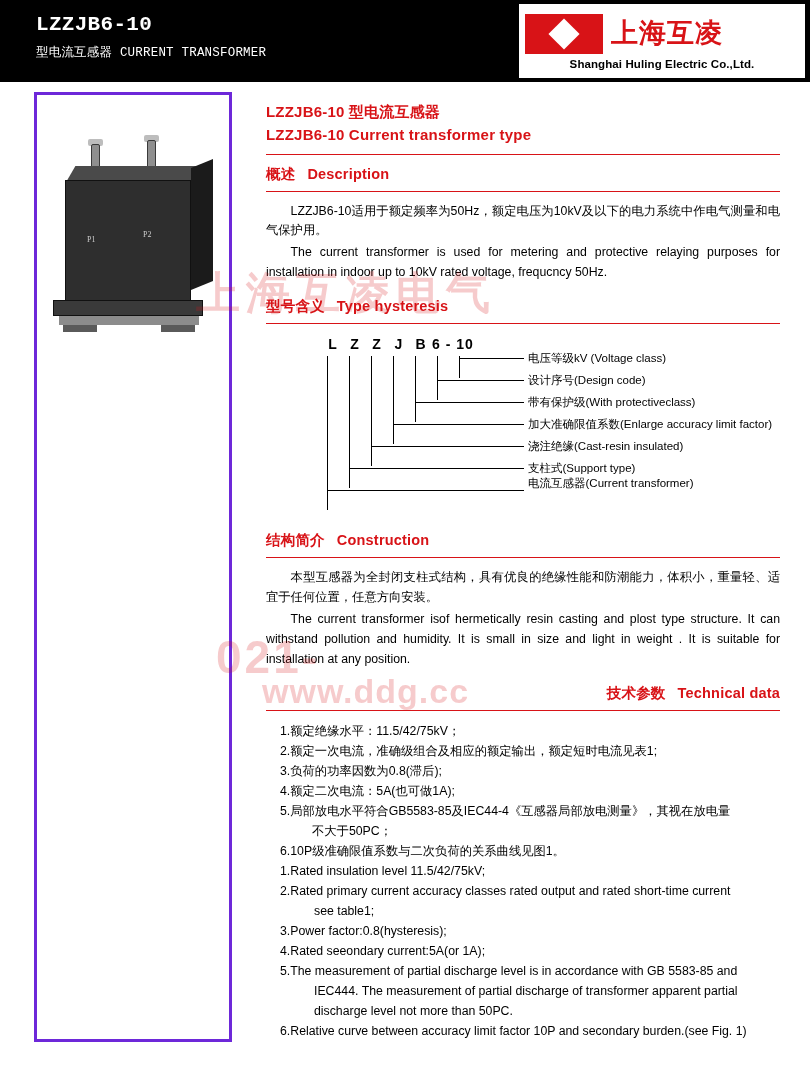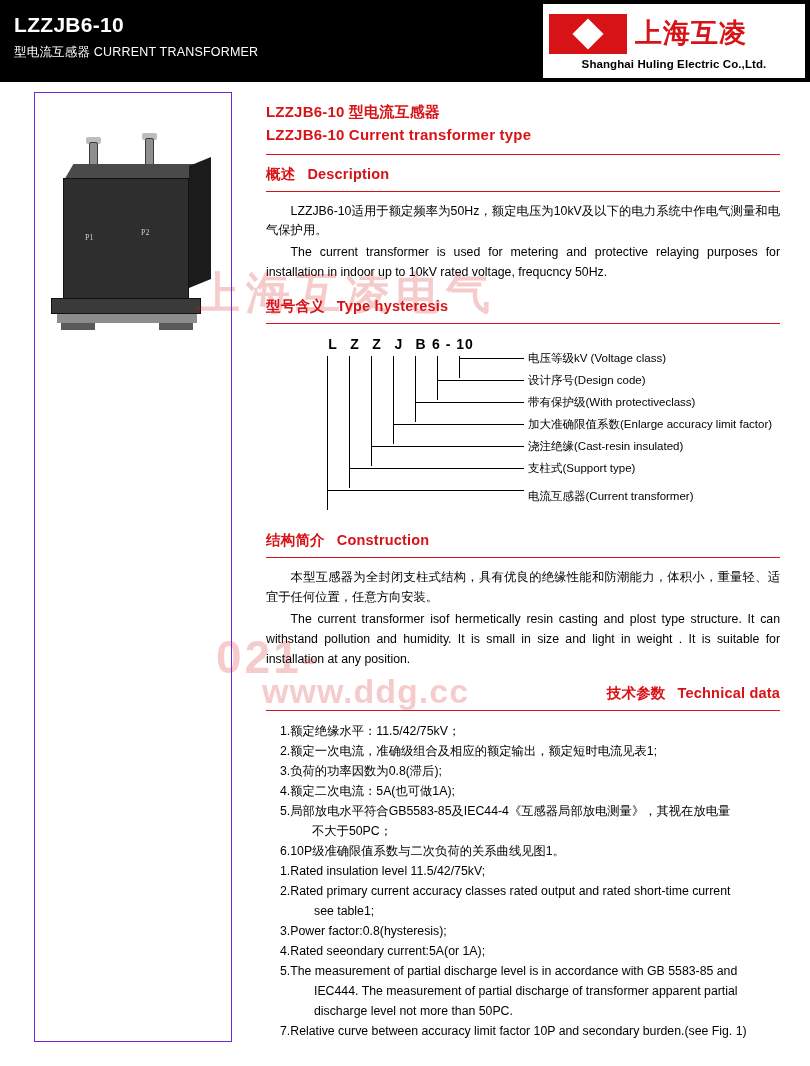--- a/index.html
+++ b/index.html
@@ -15,37 +15,38 @@
 
   
   .header {
     height: 82px;
     background: #000000;
     display: flex;
     align-items: stretch;
     position: relative;
   }
   .header-left {
-    padding: 12px 0 0 14px;
+    padding: 12px 0 0 36px;
     color: #ffffff;
     flex: 1;
+    font-family: Liberation Mono, monospace;
   }
   .header-title {
     font-size: 21px;
     font-weight: bold;
     letter-spacing: 0.3px;
     line-height: 1.2;
   }
   .header-sub {
     font-size: 12.5px;
     margin-top: 7px;
     letter-spacing: 0.2px;
   }
   .logo-box {
-    width: 262px;
+    width: 286px;
     background: #ffffff;
     margin: 4px 5px 4px 0;
     padding: 4px 6px 3px 6px;
     display: flex;
     flex-direction: column;
     justify-content: center;
   }
   .logo-row {
     display: flex;
     align-items: center;
@@ -86,21 +87,21 @@
   
   .content {
     display: flex;
     padding: 10px 0 0 0;
   }
   .left-col {
     width: 232px;
     padding-left: 34px;
   }
   .photo-frame {
-    border: 1px solid #6d28d9;
+    border: 3px solid #6d28d9;
     width: 198px;
     height: 950px;
     position: relative;
   }
   
   .device {
     position: absolute;
     left: 6px; top: 35px;
     width: 182px; height: 230px;
   }
@@ -359,21 +360,21 @@
       <div class="leader-h" style="left:105px; top:110px; width:153px;"></div>
       <div class="leader-h" style="left:83px; top:132px; width:175px;"></div>
       <div class="leader-h" style="left:61px; top:154px; width:197px;"></div>
 
       <div class="lbl" style="left:262px; top:15px;">电压等级kV (Voltage class)</div>
       <div class="lbl" style="left:262px; top:37px;">设计序号(Design code)</div>
       <div class="lbl" style="left:262px; top:59px;">带有保护级(With protectiveclass)</div>
       <div class="lbl" style="left:262px; top:81px;">加大准确限值系数(Enlarge accuracy limit factor)</div>
       <div class="lbl" style="left:262px; top:103px;">浇注绝缘(Cast-resin insulated)</div>
       <div class="lbl" style="left:262px; top:125px;">支柱式(Support type)</div>
-      <div class="lbl" style="left:262px; top:153px;">电流互感器(Current transformer)</div>
+      <div class="lbl" style="left:262px; top:140px;">电流互感器(Current transformer)</div>
     </div>
 
     <h2 class="section-head">
       <span>结构简介</span><span class="en">Construction</span>
     </h2>
     <hr class="hr-red">
     <p class="para indent">本型互感器为全封闭支柱式结构，具有优良的绝缘性能和防潮能力，体积小，重量轻、适宜于任何位置，任意方向安装。</p>
     <p class="para indent">The current transformer isof hermetically resin casting and plost type structure. It can withstand pollution and humidity. It is small in size and light in weight . It is suitable for installation at any position.</p>
 
     <h2 class="section-head" style="margin-top:14px;text-align:right;">
@@ -393,21 +394,21 @@
 
     <ul class="numlist">
       <li>1.Rated insulation level 11.5/42/75kV;</li>
       <li>2.Rated primary current accuracy classes rated output and rated short-time current</li>
       <li style="padding-left:34px; text-indent:0;">see table1;</li>
       <li>3.Power factor:0.8(hysteresis);</li>
       <li>4.Rated seeondary current:5A(or 1A);</li>
       <li>5.The measurement of partial discharge level is in accordance with GB 5583-85 and</li>
       <li style="padding-left:34px; text-indent:0;">IEC444. The measurement of partial discharge of transformer apparent partial</li>
       <li style="padding-left:34px; text-indent:0;">discharge level not more than 50PC.</li>
-      <li>7.Relative curve between accuracy limit factor 10P and secondary burden.(see Fig. 1)</li>
+      <li>6.Relative curve between accuracy limit factor 10P and secondary burden.(see Fig. 1)</li>
     </ul>
 
   </div>
 </div>
 
 <div class="wm wm1">上海互凌电气</div>
 <div class="wm wm2">021-</div>
 <div class="wm wm3">www.ddg.cc</div>
 
 </body></html>

